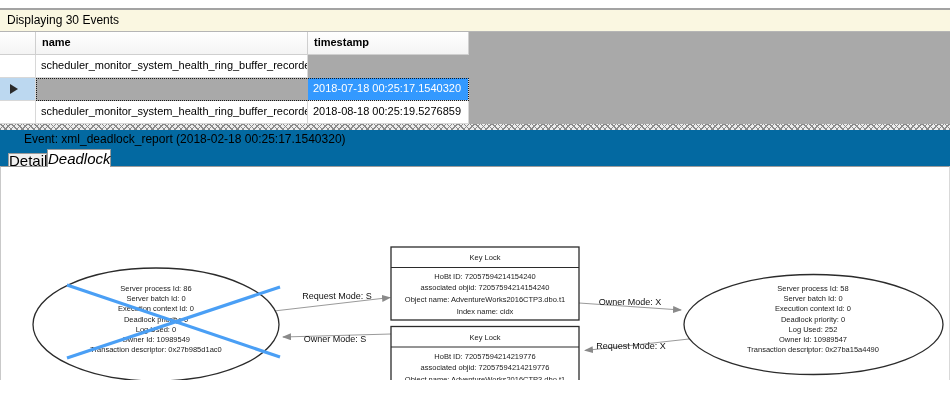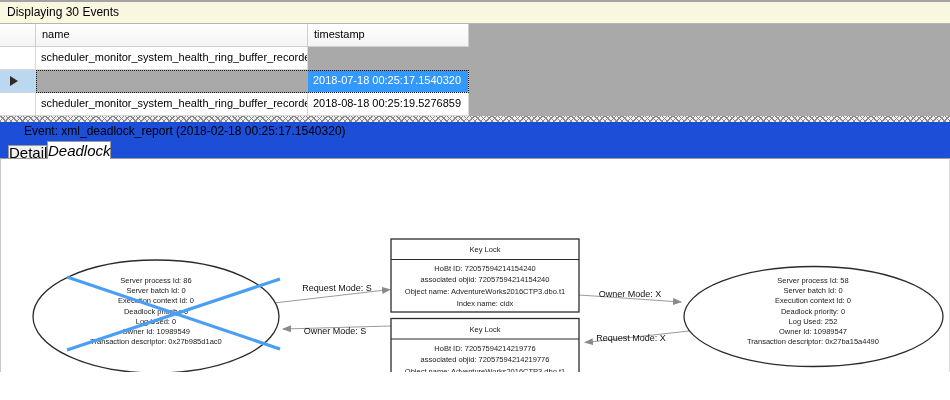--- a/index.html
+++ b/index.html
@@ -1,34 +1,34 @@
 <!DOCTYPE html>
 <html><head>
 <meta charset="utf-8">
 <style>
   html,body{margin:0;padding:0;background:#fff;}
-  .screen{position:relative;width:950px;height:372px;background:#1d4ed8;
-    font-family:"Liberation Sans","DejaVu Sans",sans-serif;color:#000;overflow:hidden;}
+  .screen{position:relative;width:950px;height:372px;background:#0369a1;
+    font-family:"Liberation Sans","DejaVu Sans",sans-serif;color:#000;overflow:hidden;margin-top:8px;}
 
   
   .events-bar{position:absolute;left:0;top:0;width:950px;height:24px;box-sizing:border-box;
     background:#FAF7E1;border-top:2px solid #A3A3A3;border-bottom:1px solid #B5B5B5;
     font-size:12px;line-height:20px;padding-left:7px;}
 
   
   .grid{position:absolute;left:0;top:24px;width:950px;height:92px;background:#A9A9A9;}
   .g-row{position:absolute;left:0;width:469px;height:23px;}
   .cell{position:absolute;top:0;height:23px;box-sizing:border-box;background:#fff;
     border-right:1px solid #D8D8D8;border-bottom:1px solid #D8D8D8;
     font-size:11px;line-height:21px;white-space:nowrap;overflow:hidden;padding:0 5px;}
   .c-sel{left:0;width:36px;}
   .c-name{left:36px;width:272px;}
   .c-ts{left:308px;width:161px;}
   .hdr .cell{background:linear-gradient(#FFFFFF,#F4F4F4);border-right:1px solid #CFCFCF;
-    border-bottom:1px solid #CFCFCF;padding:0 6px;}
+    border-bottom:1px solid #CFCFCF;padding:0 6px;font-weight:bold;}
   .row-sel .c-name,.row-sel .c-ts{background:#3399FF;color:#fff;}
   .row-sel .c-sel{background:#BCD8F0;}
   .focus-rect{position:absolute;left:36px;top:46px;width:433px;height:23px;box-sizing:border-box;
     border:1px dotted #1a1a1a;pointer-events:none;}
   .tri{position:absolute;left:10px;top:6px;width:0;height:0;
     border-left:8px solid #2b2b2b;border-top:5px solid transparent;border-bottom:5px solid transparent;}
 
   
   .splitter{position:absolute;left:0;top:116px;width:950px;height:6px;background:#EDEDED;
     background-image:repeating-linear-gradient(45deg,#8a8a8a 0 1px,transparent 1px 4px),

